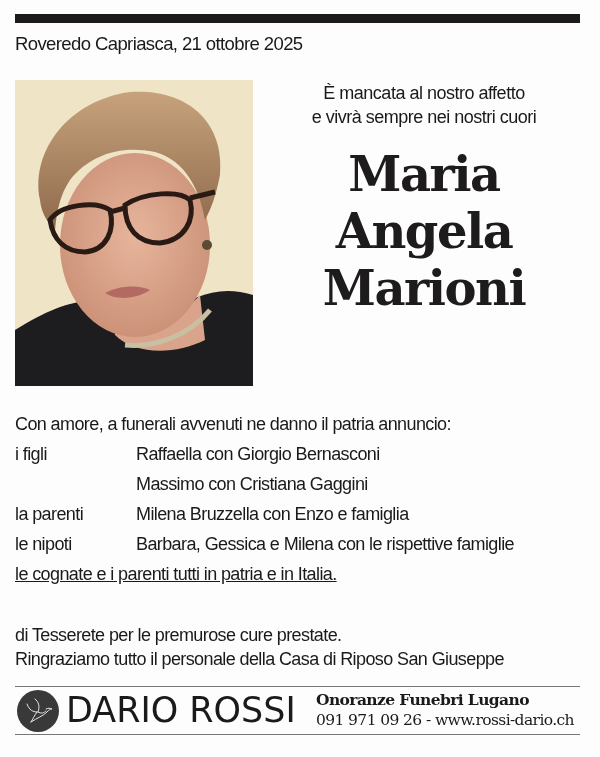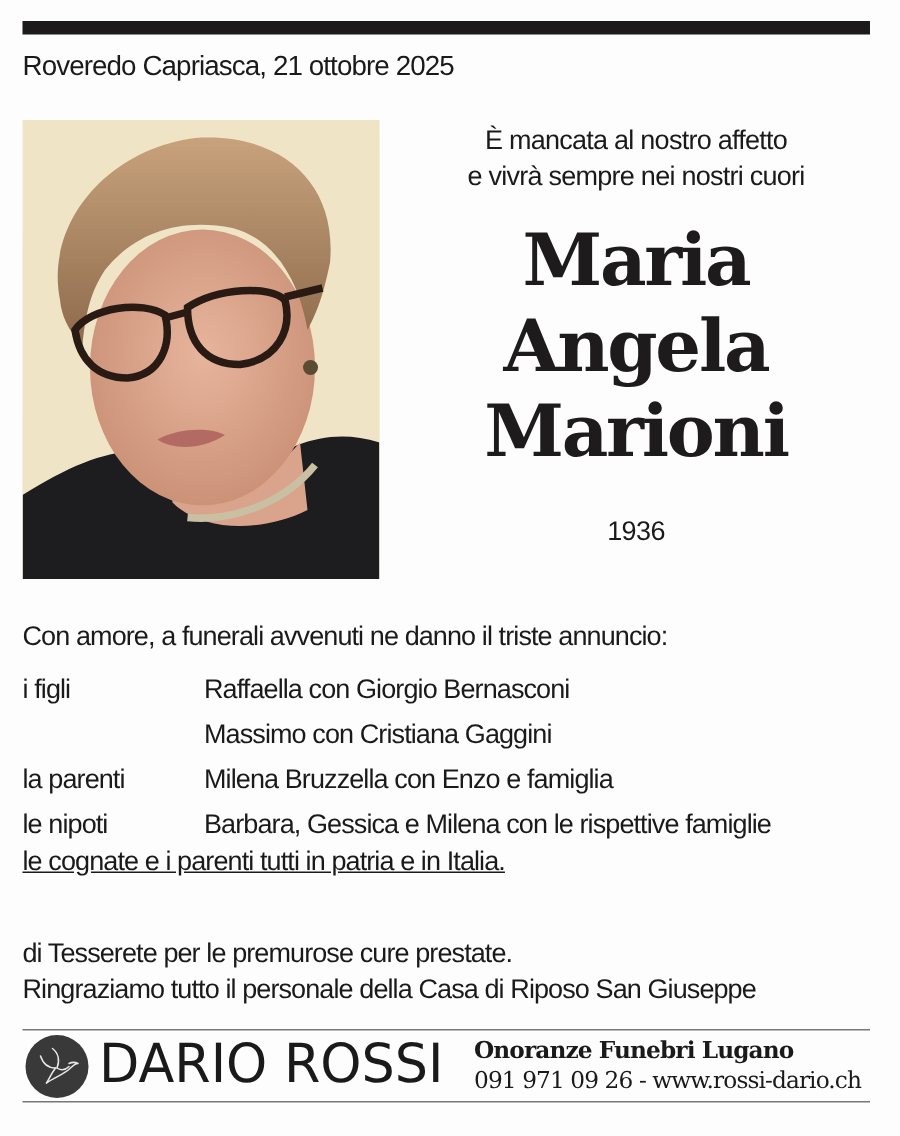--- a/index.html
+++ b/index.html
@@ -19,21 +19,21 @@
     .tagline { position: absolute; left: 270px; top: 81px; width: 308px; text-align: center; font-size: 18px; line-height: 24px; letter-spacing: -0.5px; }
 
     .name { position: absolute; left: 260px; top: 146px; width: 328px; text-align: center;
       font-family: "DejaVu Serif", "Liberation Serif", serif; font-weight: bold; font-size: 48px; line-height: 57px; letter-spacing: -1.5px; color: #1d1b1c; }
 
     .maiden { position: absolute; left: 300px; top: 343px; width: 248px; text-align: center; font-size: 18px; line-height: 23px; letter-spacing: -0.4px; }
 
     .announce { position: absolute; left: 15px; top: 414px; font-size: 18px; letter-spacing: -0.6px; }
 
     .family { position: absolute; left: 15px; top: 444px; width: 580px; font-size: 18px; letter-spacing: -0.6px; }
-    .family-row { display: flex; height: 30px; align-items: center; }
+    .family-row { display: flex; height: 30px; align-items: flex-start; }
     .family-rel { width: 121px; flex: none; }
     .family-names { flex: 1; white-space: nowrap; }
 
     .closing { position: absolute; left: 15px; top: 564px; font-size: 18px; letter-spacing: -0.6px; text-decoration: underline; }
 
     .thanks { position: absolute; left: 15px; top: 623px; font-size: 18px; line-height: 24px; letter-spacing: -0.6px; }
 
     .rule { position: absolute; left: 15px; width: 565px; height: 1px; background: #777; }
     .rule.top { top: 686px; }
     .rule.bottom { top: 734px; }
@@ -96,24 +96,23 @@
   <div>e vivrà sempre nei nostri cuori</div>
 </div>
 
 <div class="name">
   <div>Maria</div>
   <div>Angela</div>
   <div>Marioni</div>
 </div>
 
 <div class="maiden">
-  <div>1936</div>
 </div>
 
-<div class="announce">Con amore, a funerali avvenuti ne danno il triste annuncio:</div>
+<div class="announce">Con amore, a funerali avvenuti ne danno il patria annuncio:</div>
 
 <div class="family">
   <div class="family-row">
     <span class="family-rel">i figli</span>
     <span class="family-names">Raffaella con Giorgio Bernasconi</span>
   </div>
   <div class="family-row">
     <span class="family-rel"></span>
     <span class="family-names">Massimo con Cristiana Gaggini</span>
   </div>

